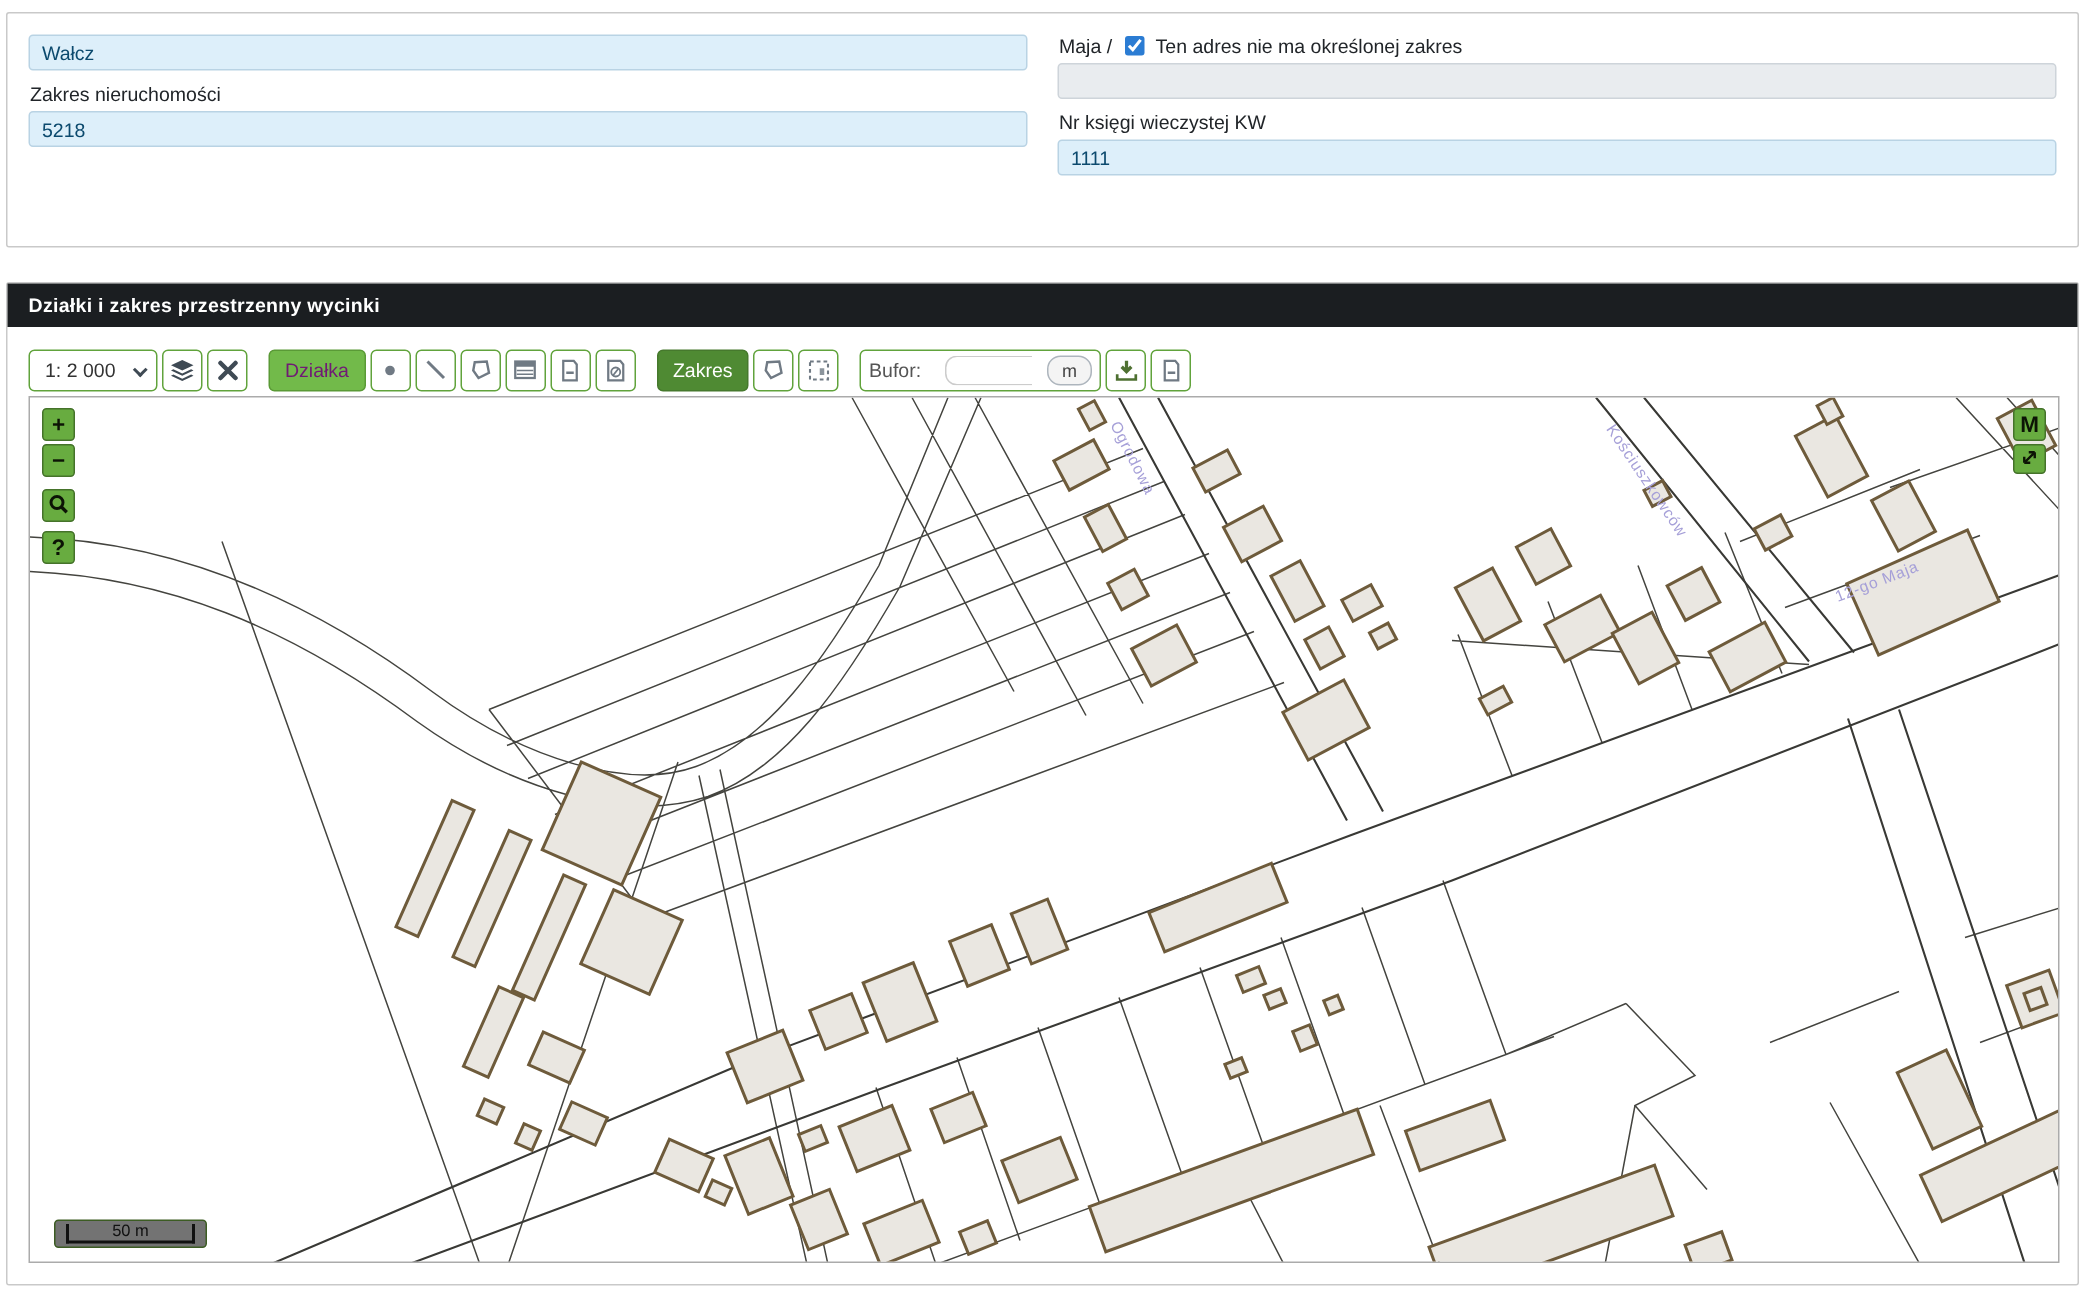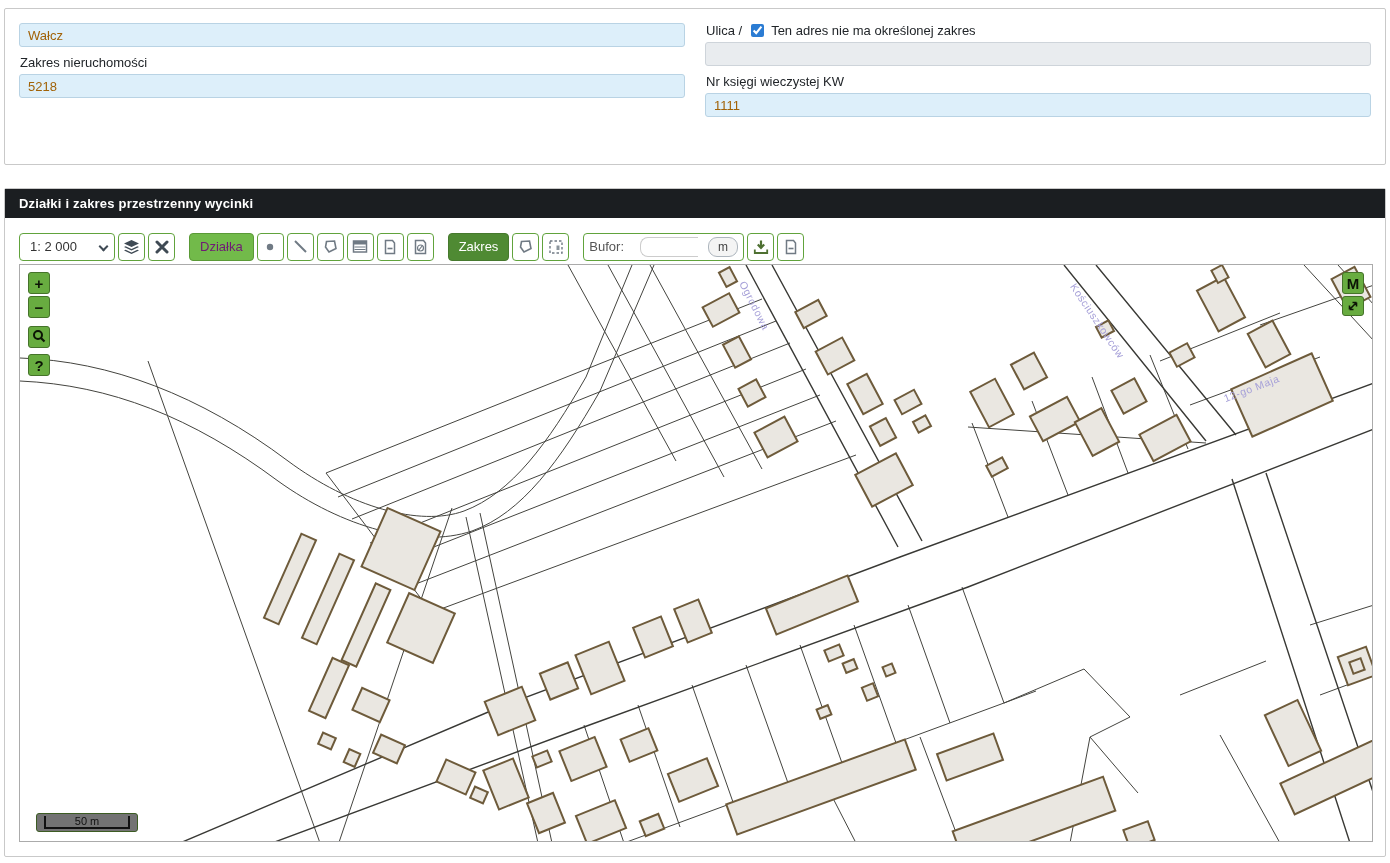--- a/index.html
+++ b/index.html
@@ -9,37 +9,37 @@
   .panel { position:absolute; left:4px; width:1382px; border:1px solid #c9c9c9; border-radius:2px; background:#fff; }
   .panel-header { background:#1b1e21; color:#fff; font-size:13px; font-weight:700; padding:7px 14px; letter-spacing:.2px; }
   .panel-body { padding:14px; }
 
   #panel-address { top:8px; height:157px; }
   #panel-map { top:188px; height:669px; }
 
   .form-grid { display:grid; grid-template-columns:1fr 1fr; column-gap:20px; }
   .field-label { font-size:13px; color:#212529; margin:0 0 4px 1px; display:flex; align-items:center; gap:5px; }
   .field-label input[type=checkbox]{ width:13px; height:13px; accent-color:#2b7cd3; margin:0 2px 0 4px; }
-  .text-input { width:100%; height:24px; font-size:13px; color:#a16207; padding:0 8px;
+  .text-input { width:100%; height:24px; font-size:13px; color:#0c4a6e; padding:0 8px;
                 background:#ddeffa; border:1px solid #b9d3e4; border-radius:3px; outline:none;
                 font-family:"Liberation Sans", sans-serif; }
   .text-input.disabled { background:#e9ecef; border-color:#ced4da; }
   .field + .field-label, .row2 { margin-top:8px; }
 
   
   .toolbar { display:flex; align-items:center; gap:3px; margin-bottom:3px; height:29px; }
   .tb-gap { width:8px; }
   .tb-btn { height:28px; min-width:27px; background:#fff; border:1px solid #61a33c; border-radius:4px;
             display:inline-flex; align-items:center; justify-content:center; padding:0 4px; cursor:pointer; }
   .tb-btn svg { display:block; }
   .tb-label-btn { font-size:13px; padding:0 10px; }
   .btn-dzialka { background:#72ba4a; color:#701a75; border-color:#5a9a36; }
   .btn-zakres { background:#4f8a33; color:#fff; border-color:#46792d; }
   .select-wrap { position:relative; height:28px; }
-  .scale-select { height:28px; width:96px; border:1px solid #61a33c; border-radius:4px; background:#fff;
+  .scale-select { height:28px; width:86px; border:1px solid #61a33c; border-radius:4px; background:#fff;
                   font-size:13px; color:#333; padding:0 20px 0 10px; appearance:none; -webkit-appearance:none;
                   font-family:"Liberation Sans", sans-serif; outline:none; }
   .select-chevron { position:absolute; right:8px; top:10px; width:7px; height:7px; pointer-events:none;
                     border-right:2px solid #3f4a54; border-bottom:2px solid #3f4a54; transform:rotate(45deg); }
   .bufor-group { height:28px; border:1px solid #61a33c; border-radius:4px; background:#fff;
                  display:inline-flex; align-items:center; padding:0 5px; gap:16px; }
   .bufor-label { font-size:13px; color:#555; }
   .bufor-input { width:58px; height:20px; border:1px solid #ccc; border-radius:8px 0 0 8px; border-right:none;
                  font-size:12px; padding:0 6px; outline:none; }
   .bufor-unit { height:20px; display:inline-flex; align-items:center; padding:0 9px; font-size:12px; color:#444;
@@ -64,21 +64,21 @@
 <div class="panel" id="panel-address">
   <div class="panel-body">
     <div class="form-grid">
       <div class="col">
         <input class="text-input field" type="text" value="Wałcz" style="">
         <div class="field-label row2">Zakres nieruchomości</div>
         <input class="text-input field" type="text" value="5218" style="">
       </div>
       <div class="col">
         <div class="field-label">
-          <span>Ulica /</span>
+          <span>Maja /</span>
           <input type="checkbox" checked="checked" style="">
           <span>Ten adres nie ma określonej zakres</span>
         </div>
         <input class="text-input disabled field" type="text" disabled="" value="" style="">
         <div class="field-label row2">Nr księgi wieczystej KW</div>
         <input class="text-input field" type="text" value="1111" style="">
       </div>
     </div>
   </div>
 </div>

